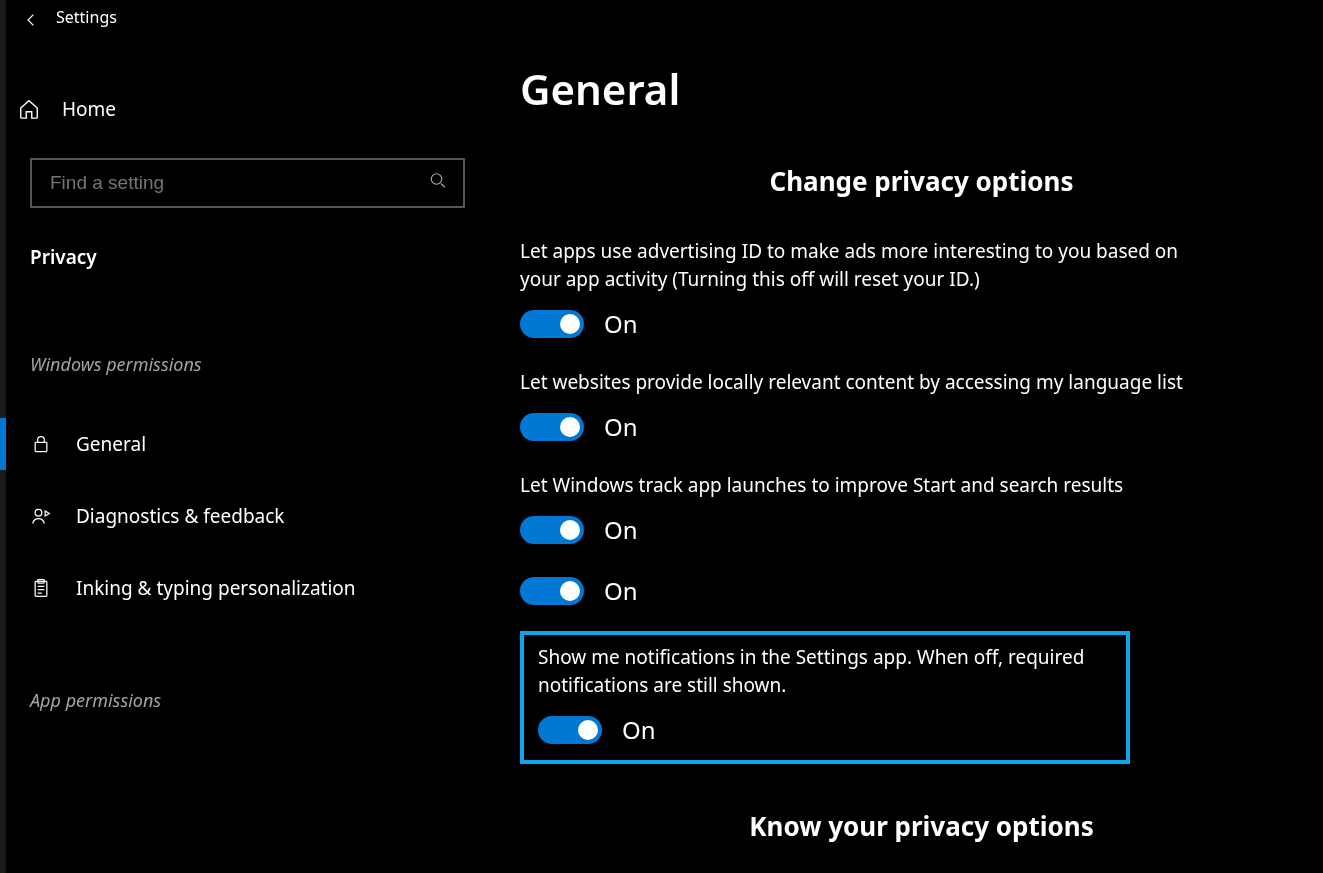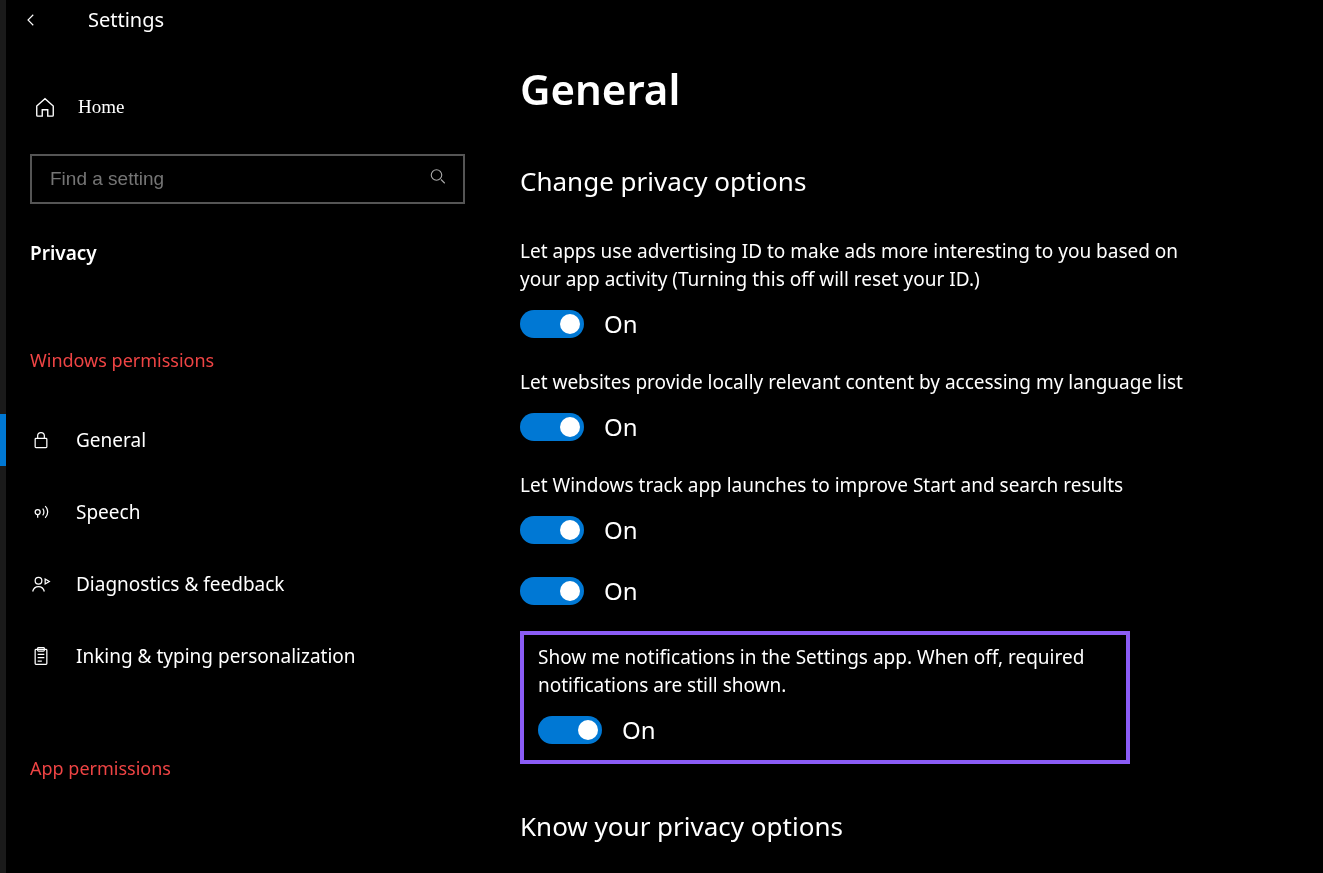--- a/index.html
+++ b/index.html
@@ -33,30 +33,28 @@
     }
     .back-btn {
       width: 50px;
       display: flex;
       justify-content: center;
       align-items: center;
       height: 28px;
     }
     .back-btn svg { width: 18px; height: 18px; }
     .app-title {
-      font-size: 20px;
-      margin-left: 32px;
+      font-size: 16px;
     }
     .home-row {
       display: flex;
       align-items: center;
-      padding: 12px 0 12px 28px;
+      padding: 12px 0 12px 12px;
       margin-top: 44px;
       gap: 22px;
-      font-family: Liberation Serif, serif;
     }
     .home-label { font-size: 19px; }
     .search-wrap {
       margin: 24px 20px 0 24px;
     }
     .search {
       width: 100%;
       height: 50px;
       background: transparent;
       border: 2px solid #555;
@@ -75,23 +73,24 @@
       transform: translateY(-50%);
       pointer-events: none;
     }
     .section-title {
       font-size: 19px;
       font-weight: 600;
       padding: 36px 0 0 24px;
     }
     .group-title {
       font-size: 18px;
-      color: #ef4444;
+      color: #a3a3a3;
       padding: 0 0 0 24px;
       margin-top: 82px;
+      font-style: italic;
     }
     .group-title.second { margin-top: 64px; }
     .nav-list { margin-top: 32px; }
     .nav-item {
       display: flex;
       align-items: center;
       gap: 24px;
       padding: 0 0 0 24px;
       height: 72px;
       font-size: 19px;
@@ -103,37 +102,37 @@
       left: -6px;
       top: 10px;
       bottom: 10px;
       width: 6px;
       background: #0078d4;
     }
     .nav-icon { width: 22px; height: 22px; display:flex; align-items:center; justify-content:center; }
     .nav-icon svg { stroke: #fff; }
     
     .page-title { font-size: 42px; font-weight: 600; }
-    .subheading { font-size: 26px; font-weight: 400; margin-top: 46px; }
+    .subheading { font-size: 26px; font-weight: 700; margin-top: 46px; text-align: center; }
     .subheading.second { margin-top: 44px; }
     .setting-block { margin-top: 38px; max-width: 680px; }
     .setting-block.tight { margin-top: 28px; }
     .setting-label { font-size: 19px; line-height: 28px; }
     .toggle-row { display: flex; align-items: center; gap: 20px; margin-top: 14px; }
     .toggle {
       width: 64px; height: 28px; border-radius: 14px;
       background: #0078d4; position: relative;
     }
     .toggle .knob {
       position: absolute; right: 4px; top: 4px;
       width: 20px; height: 20px; border-radius: 50%; background: #fff;
     }
     .toggle-state { font-size: 24px; }
     .boxed {
-      border: 4px solid #8b5cf6;
+      border: 4px solid #0ea5e9;
       padding: 8px 14px 14px 14px;
       margin-top: 24px;
       max-width: 610px;
     }
     .boxed .setting-block { margin-top: 0; }
   </style>
 </head>
 <body>
 
 <div class="sidebar">
@@ -175,31 +174,20 @@
         <svg viewBox="0 0 24 24" width="20" height="20" fill="none" stroke="#fff" stroke-width="1.5">
             <rect x="5" y="10" width="14" height="11" rx="1"></rect>
             <path d="M8 10V7a4 4 0 0 1 8 0v3"></path>
           </svg>
       </span>
       <span>General</span>
     </div>
     <div class="nav-item">
       <span class="nav-icon">
         <svg viewBox="0 0 24 24" width="20" height="20" fill="none" stroke="#fff" stroke-width="1.5">
-            <circle cx="8" cy="12" r="3"></circle>
-            <path d="M8 15v4"></path>
-            <path d="M14 8c2 2 2 6 0 8"></path>
-            <path d="M17 5c4 4 4 10 0 14"></path>
-          </svg>
-      </span>
-      <span>Speech</span>
-    </div>
-    <div class="nav-item">
-      <span class="nav-icon">
-        <svg viewBox="0 0 24 24" width="20" height="20" fill="none" stroke="#fff" stroke-width="1.5">
             <circle cx="9" cy="8" r="4"></circle>
             <path d="M2 21c1-4 4-6 7-6s6 2 7 6"></path>
             <path d="M17 6l5 3-5 3z"></path>
           </svg>
       </span>
       <span>Diagnostics &amp; feedback</span>
     </div>
     <div class="nav-item">
       <span class="nav-icon">
         <svg viewBox="0 0 24 24" width="20" height="20" fill="none" stroke="#fff" stroke-width="1.5">

